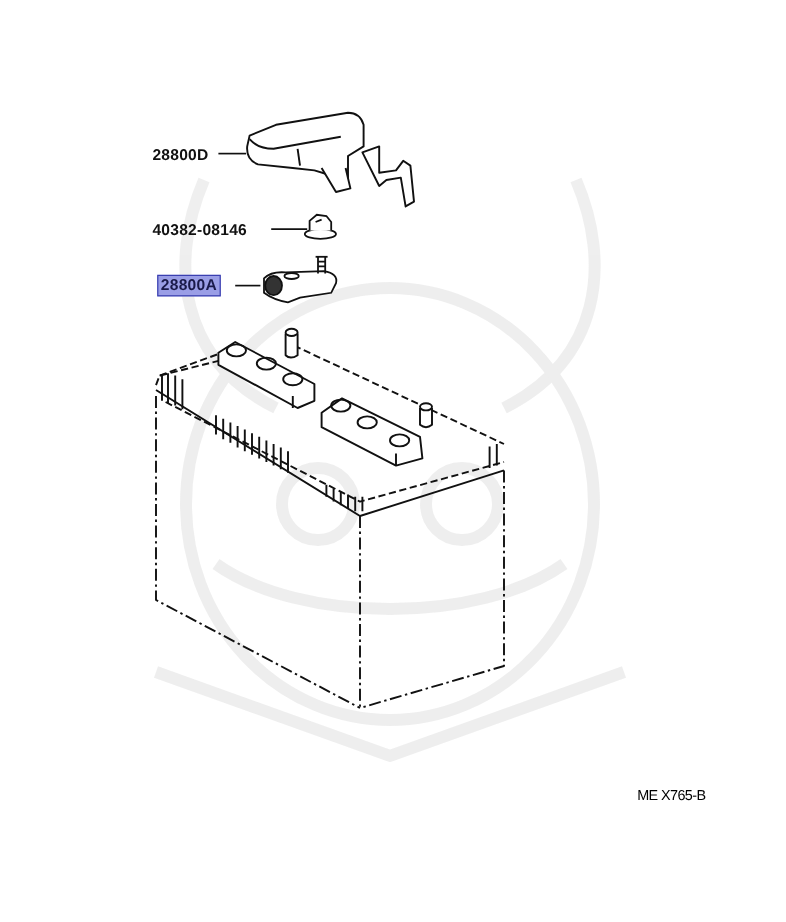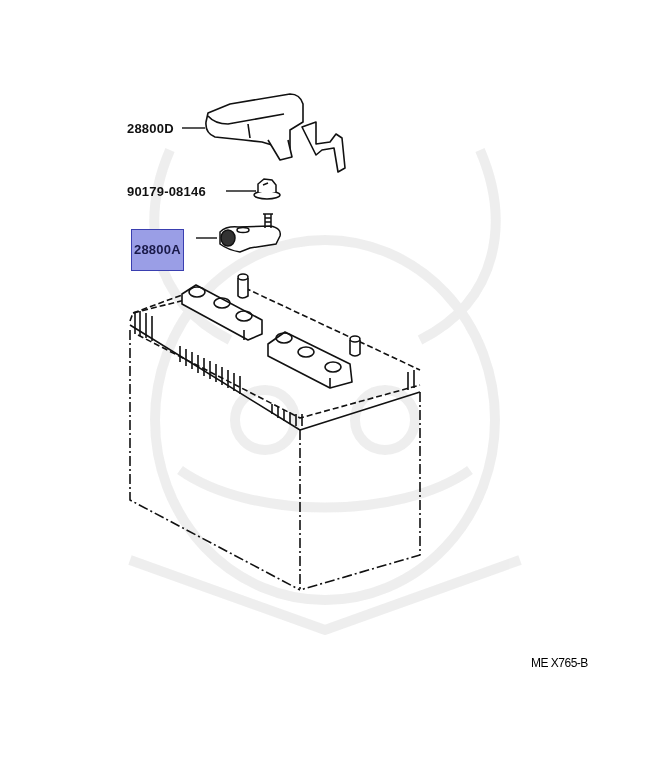--- a/index.html
+++ b/index.html
@@ -3,21 +3,21 @@
 <meta charset="utf-8">
 <style>
   html, body { margin: 0; padding: 0; background: #ffffff; }
   body { width: 655px; height: 768px; position: relative; overflow: hidden; font-family: "Liberation Sans", sans-serif; }
   .canvas { position: absolute; left: 0; top: 0; width: 655px; height: 568px; }
   .label {
     position: absolute; font-family: "Liberation Sans", sans-serif; font-weight: bold;
     font-size: 13px; color: #111; letter-spacing: 0.2px; line-height: 16px; white-space: nowrap;
   }
   .label.highlight {
-    background: #9a9ee6; border: 1px solid #3a3fb0; color: #1a1a4a; padding: 12px 2px;
+    background: #9a9ee6; border: 1px solid #3a3fb0; color: #1a1a4a; padding: 0 2px;
   }
   .code { position: absolute; font-family: "Liberation Sans", sans-serif; font-weight: normal; font-size: 12px; color: #000; letter-spacing: -0.5px; }
   svg { position: absolute; left: 0; top: 0; }
 </style>
 </head>
 <body>
 
 <div class="canvas">
 
   <svg width="655" height="768" viewBox="0 0 655 768">
@@ -90,17 +90,17 @@
       <path d="M350 340 L350 354 Q355 358 360 354 L360 340" fill="#fff"></path>
       <ellipse cx="355" cy="339" rx="5" ry="3" fill="#fff"></ellipse>
 
       <path d="M130 330 L130 500 L300 590" stroke-dasharray="10 3 2 3"></path>
       <path d="M300 430 L300 590" stroke-dasharray="10 3 2 3"></path>
       <path d="M420 392 L420 555 L300 590" stroke-dasharray="10 3 2 3"></path>
     </g>
   </svg>
 
   <div class="label" style="left:127px; top:121px;">28800D</div>
-  <div class="label" style="left:127px; top:184px;">90179-08146</div>
+  <div class="label" style="left:127px; top:184px;">40382-08146</div>
   <div class="label highlight" style="left:131px; top:229px;">28800A</div>
 
   <div class="code" style="left:531px; top:656px;">ME X765-B</div>
 </div>
 
 </body></html>

